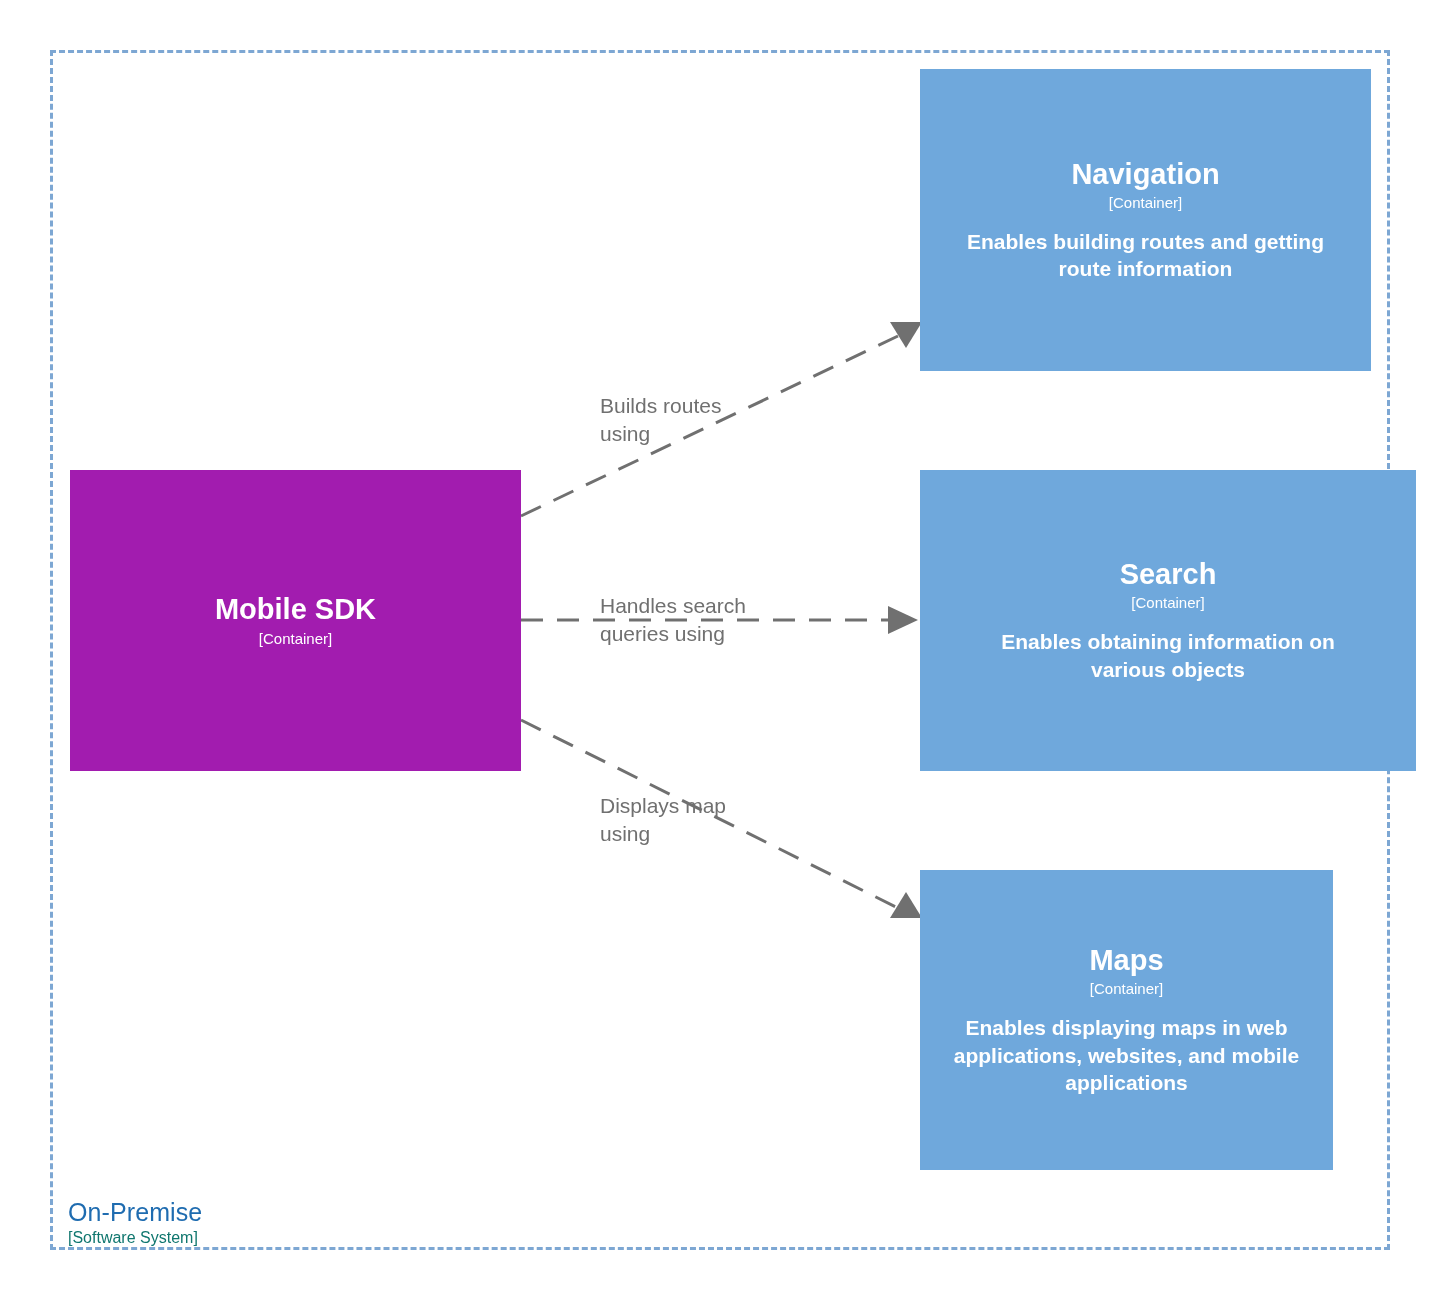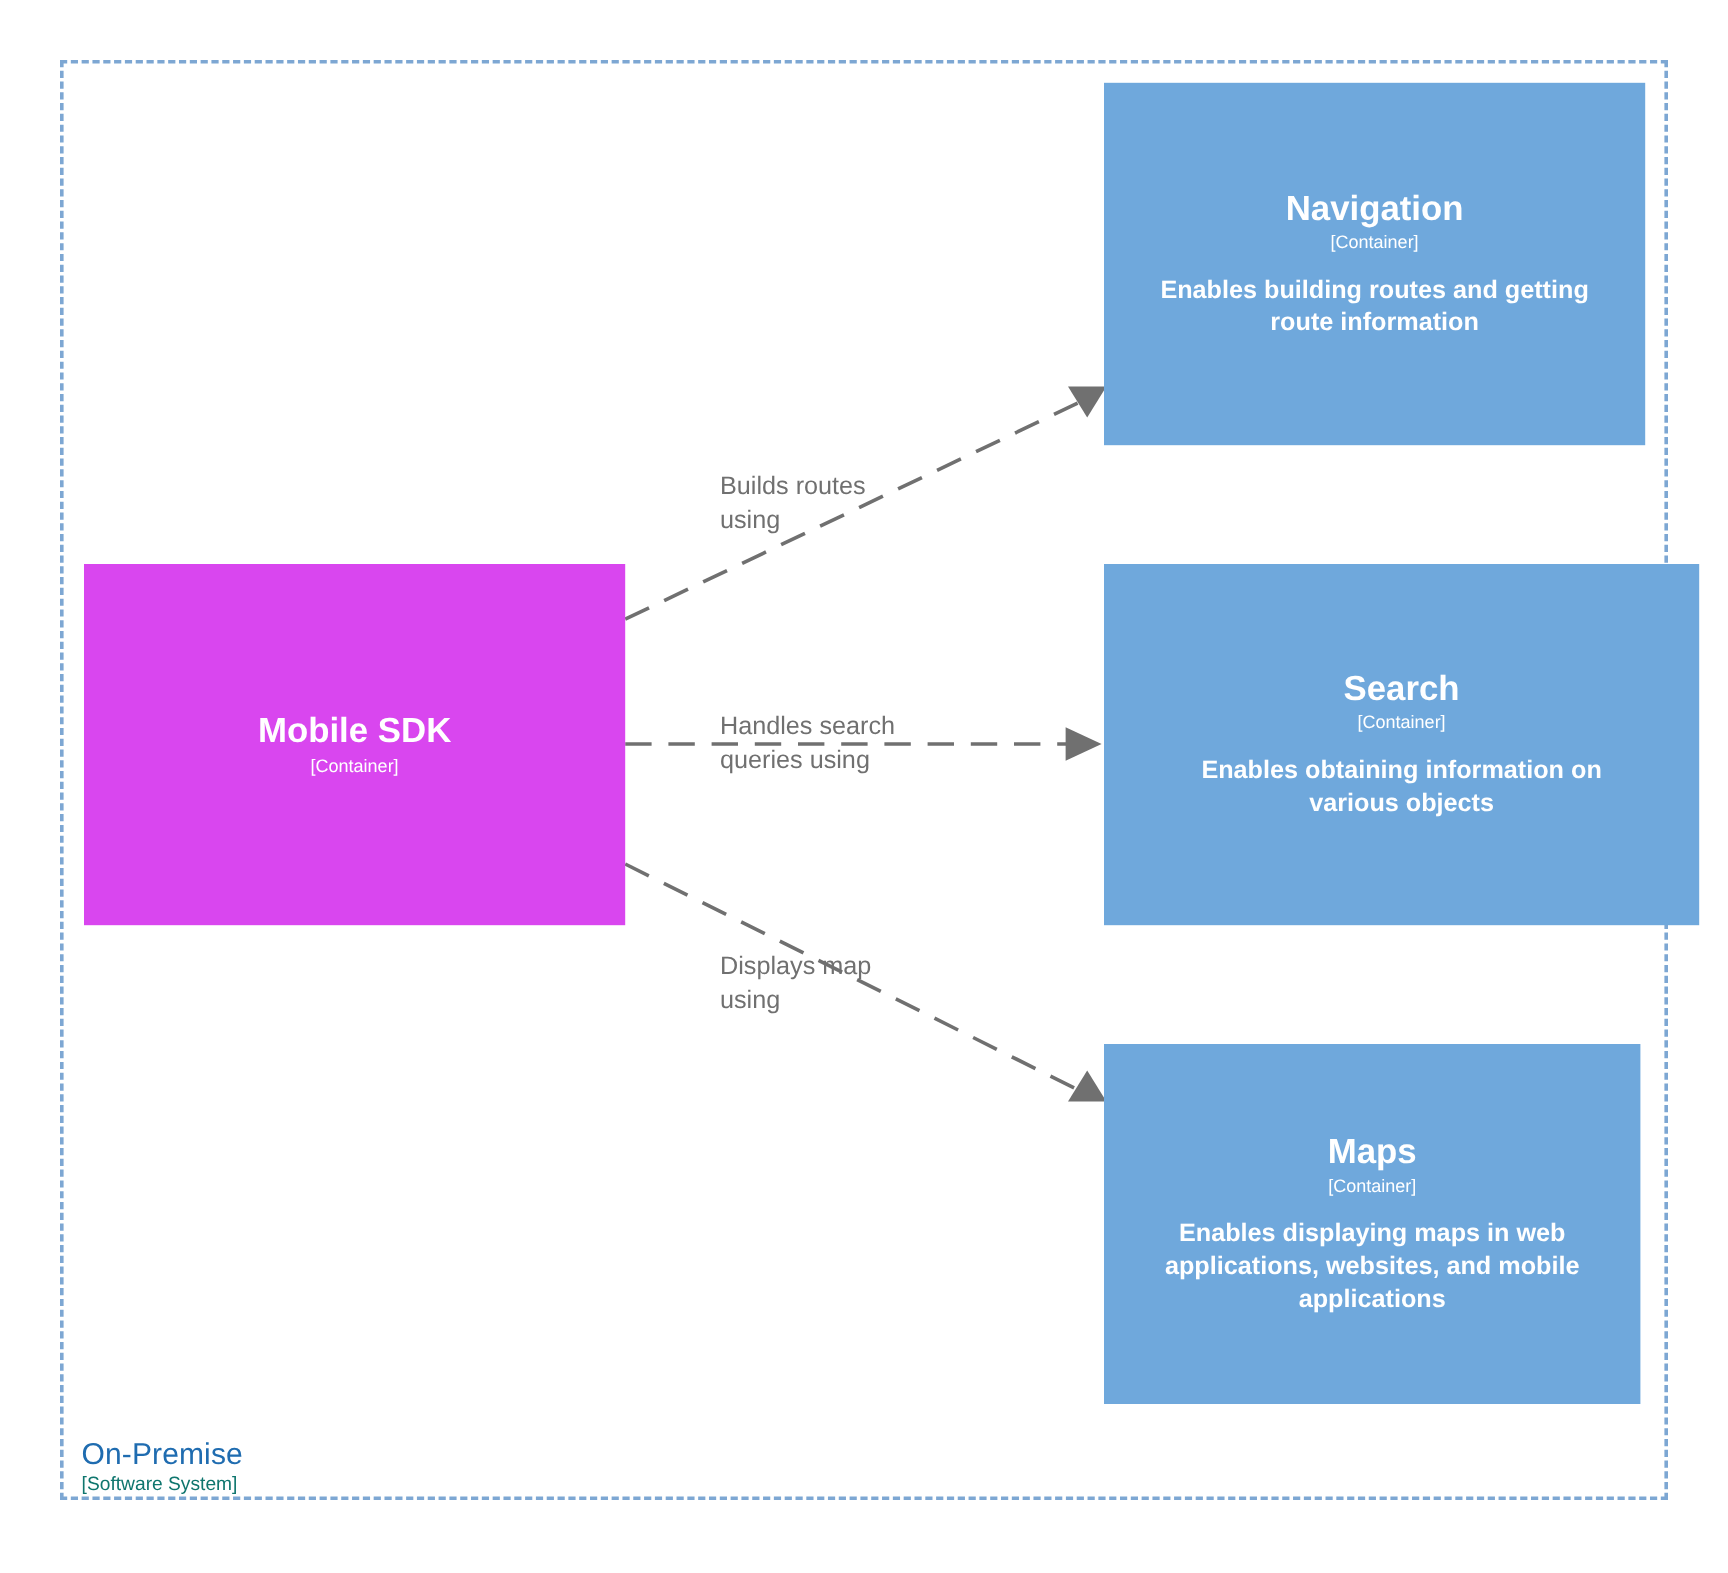--- a/index.html
+++ b/index.html
@@ -54,21 +54,21 @@
     position: absolute;
     box-sizing: border-box;
     display: flex;
     flex-direction: column;
     align-items: center;
     justify-content: center;
     text-align: center;
     color: #ffffff;
     padding: 0 14px;
   }
-  .node-primary { background: #d946ef; }
+  .node-primary { background: #a21caf; }
   .node-secondary { background: #6fa8dc; }
 
   .node-title {
     font-size: 29px;
     font-weight: bold;
     line-height: 1.15;
     margin: 0;
   }
   .node-type {
     font-size: 15px;
@@ -80,21 +80,21 @@
     font-size: 21px;
     font-weight: bold;
     line-height: 1.3;
     margin-top: 16px;
     max-width: 410px;
   }
 
   #node-mobile-sdk { left: 70px;  top: 470px; width: 451px; height: 301px; }
   #node-navigation { left: 920px; top: 69px;  width: 451px; height: 302px; }
   #node-search     { left: 920px; top: 470px; width: 496px; height: 301px; }
-  #node-maps       { left: 920px; top: 870px; width: 447px; height: 300px; }
+  #node-maps       { left: 920px; top: 870px; width: 413px; height: 300px; }
 
   
   #edges {
     position: absolute;
     left: 0;
     top: 0;
     width: 1440px;
     height: 1311px;
     pointer-events: none;
   }

